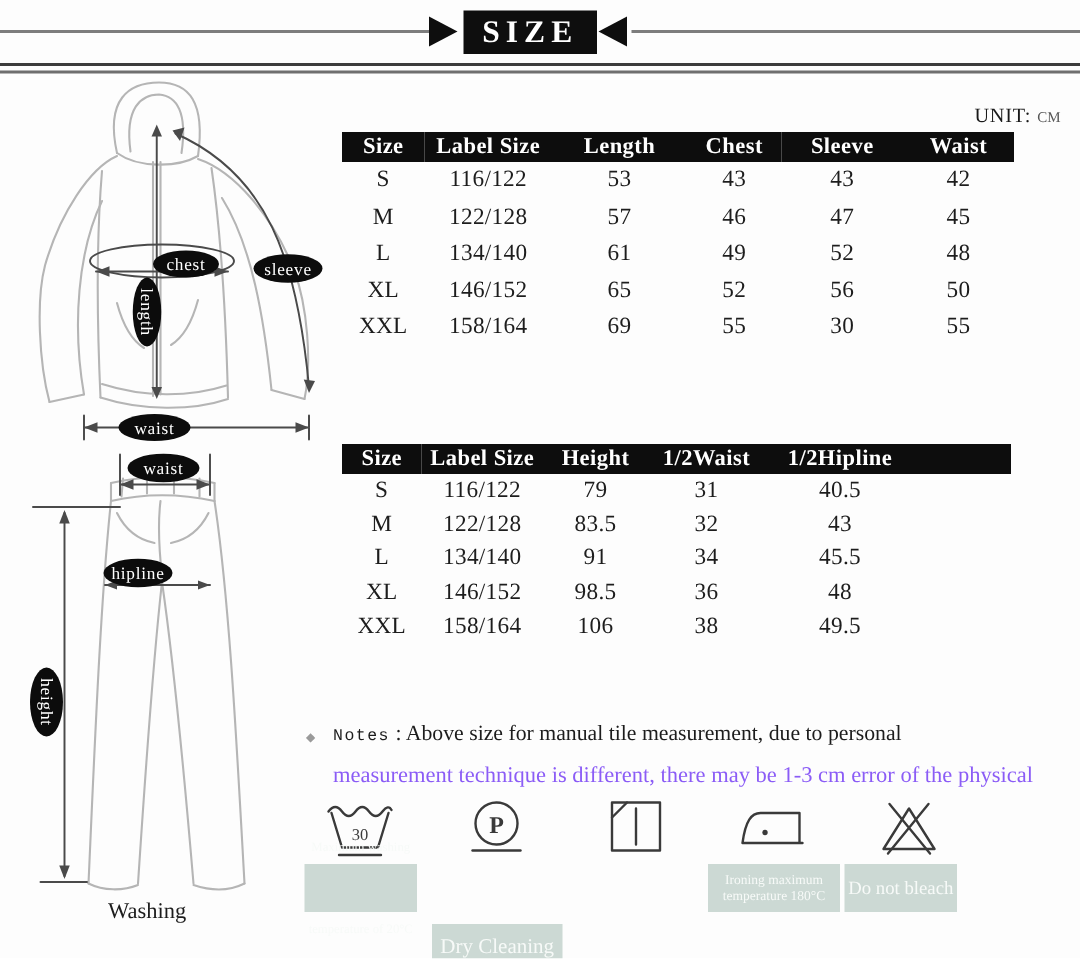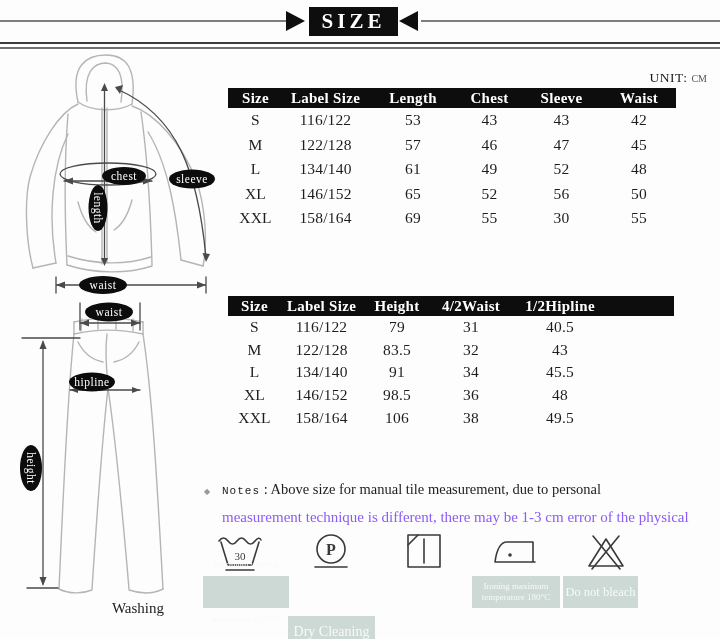--- a/index.html
+++ b/index.html
@@ -37,29 +37,29 @@
   .notes-bullet{position:absolute;left:204px;top:487px;font-size:8px;color:#9a9a9a;}
   .notes-line1{position:absolute;left:222px;top:481px;width:480px;font-size:14.5px;color:#1c1c1c;}
   .notes-label{font-family:Liberation Mono, monospace;font-size:11px;letter-spacing:1px;}
   .notes-line2{position:absolute;left:222px;top:509px;width:495px;font-size:15px;color:#8b5cf6;}
   
   .care-icon{position:absolute;top:533px;width:44px;height:40px;}
   .ci1{left:218px;} .ci2{left:309px;} .ci3{left:402px;} .ci4{left:493px;} .ci5{left:584px;}
   .care-box{position:absolute;top:576px;height:32px;background:#ccd9d4;color:#f7faf8;
             display:flex;flex-direction:column;justify-content:center;align-items:center;
             text-align:center;}
-  .cb1{left:203px;width:86px;font-size:8.5px;line-height:11px;gap:44px;}
+  .cb1{left:203px;width:75px;font-size:8.5px;line-height:11px;gap:44px;}
   .cb2{left:288px;width:87px;font-size:14px;margin-top:40px;}
   .cb3{left:383px;width:83px;font-size:10.5px;}
   .cb4{left:472px;width:88px;font-size:9px;line-height:11.5px;text-align:right;}
   .cb5{left:563px;width:75px;font-size:12.5px;}
   
   .jacket{position:absolute;left:20px;top:52px;width:205px;height:250px;}
   .pants{position:absolute;left:12px;top:300px;width:210px;height:310px;}
-  .washing-caption{position:absolute;left:72px;top:600px;width:92px;text-align:right;
+  .washing-caption{position:absolute;left:72px;top:600px;width:92px;text-align:left;
                    font-size:15px;color:#1c1c1c;}
   .g{fill:none;stroke:#b5b5b5;stroke-width:1.4;stroke-linecap:round;}
   .m{fill:none;stroke:#4a4a4a;stroke-width:1.3;stroke-linecap:round;}
   .mf{fill:#4a4a4a;stroke:none;}
   .oval{fill:#0c0c0c;stroke:none;}
   .otext{fill:#fff;font-family:"Liberation Serif","DejaVu Serif",serif;font-size:11.5px;
          letter-spacing:.5px;text-anchor:middle;}
   .care-g{fill:none;stroke:#3a3a3a;stroke-width:1.6;stroke-linejoin:round;stroke-linecap:round;}
   .care-t{fill:#3a3a3a;font-family:"Liberation Serif","DejaVu Serif",serif;text-anchor:middle;}
 </style>
@@ -222,21 +222,21 @@
         <col style="width:81px">
         <col style="width:70px">
         <col style="width:78px">
         <col style="width:100px">
       </colgroup>
   <thead>
         <tr>
           <th>Size</th>
           <th>Label Size</th>
           <th>Height</th>
-          <th>4/2Waist</th>
+          <th>1/2Waist</th>
           <th>1/2Hipline</th>
         </tr>
       </thead>
       <tbody>
         <tr>
           <td>S</td>
           <td>116/122</td>
           <td>79</td>
           <td>31</td>
           <td>40.5</td>

